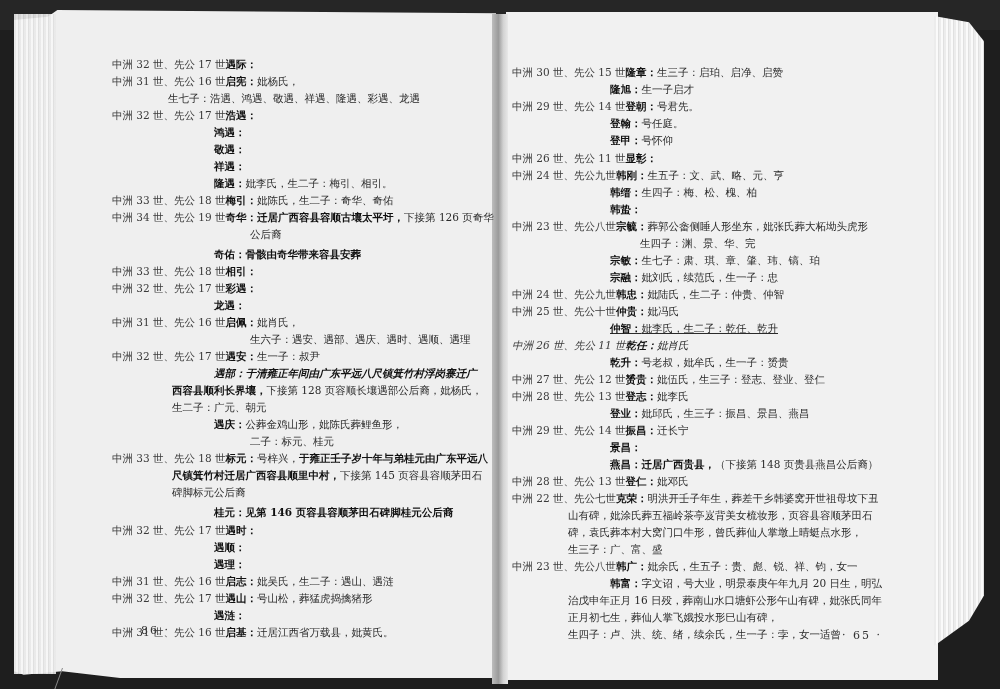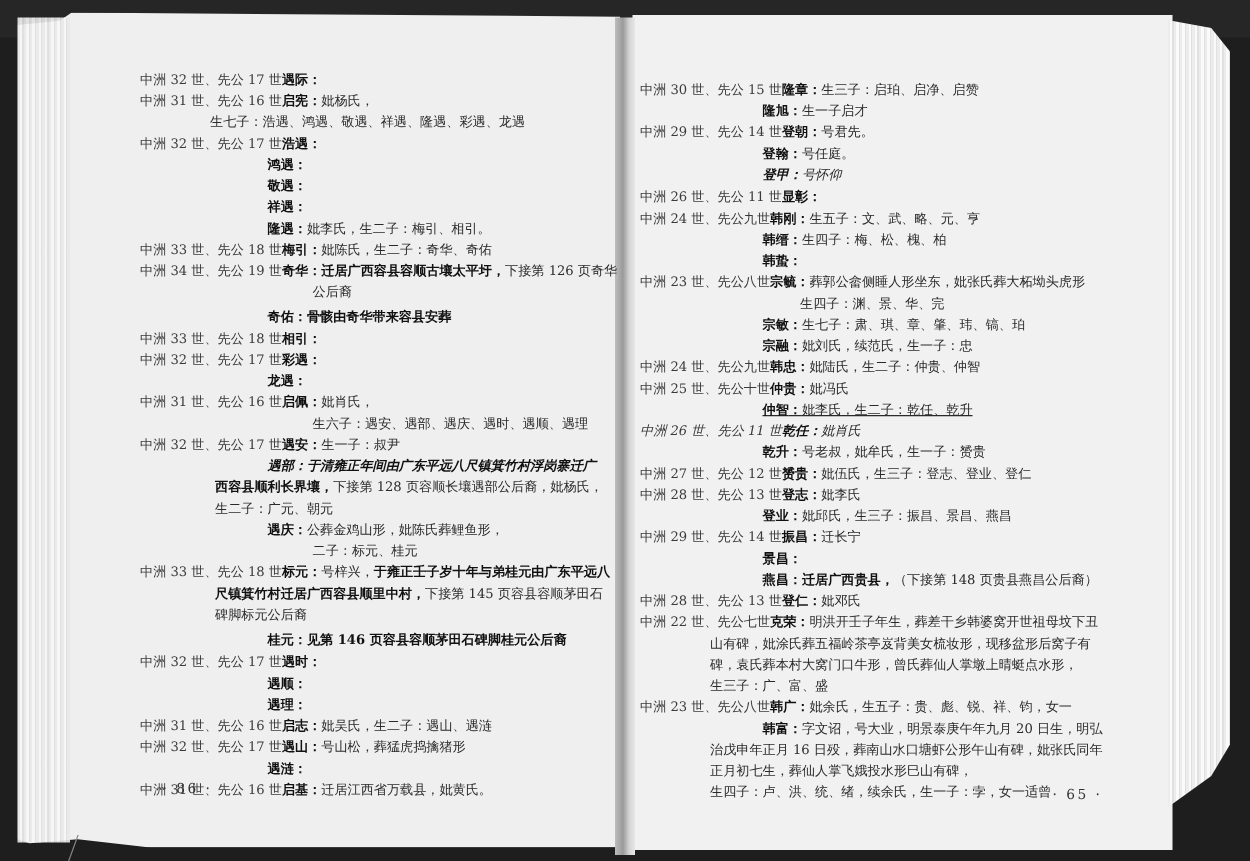--- a/index.html
+++ b/index.html
@@ -87,21 +87,21 @@
     <div class="line" style="left: 112px; top: 573px;"><span class="lbl">中洲 31 世、先公 16 世</span><span class="nm">启志</span><span class="nm">：</span><span>妣吴氏，生二子：遇山、遇涟</span></div>
     <div class="line" style="left: 112px; top: 590px;"><span class="lbl">中洲 32 世、先公 17 世</span><span class="nm">遇山</span><span class="nm">：</span><span>号山松，葬猛虎捣擒猪形</span></div>
     <div class="line" style="left: 214px; top: 607px; text-align: center;"><span class="nm">遇涟</span><span class="nm">：</span></div>
     <div class="line" style="left: 112px; top: 624px;"><span class="lbl">中洲 31 世、先公 16 世</span><span class="nm">启基</span><span class="nm">：</span><span>迁居江西省万载县，妣黄氏。</span></div>
   </div>
 <div class="text" id="right-text">
     <div class="line" style="left: 512px; top: 64px;"><span class="lbl">中洲 30 世、先公 15 世</span><span class="nm">隆章</span><span class="nm">：</span><span>生三子：启珀、启净、启赞</span></div>
     <div class="line" style="left: 610px; top: 81px;"><span class="nm">隆旭</span><span class="nm">：</span><span>生一子启才</span></div>
     <div class="line" style="left: 512px; top: 98px;"><span class="lbl">中洲 29 世、先公 14 世</span><span class="nm">登朝</span><span class="nm">：</span><span>号君先。</span></div>
     <div class="line" style="left: 610px; top: 115px;"><span class="nm">登翰</span><span class="nm">：</span><span>号任庭。</span></div>
-    <div class="line" style="left: 610px; top: 132px; font-style: italic;"><span class="nm">登甲</span><span class="nm">：</span><span>号怀仰</span></div>
+    <div class="line" style="left: 610px; top: 132px;"><span class="nm">登甲</span><span class="nm">：</span><span>号怀仰</span></div>
     <div class="line" style="left: 512px; top: 150px;"><span class="lbl">中洲 26 世、先公 11 世</span><span class="nm">显彰</span><span class="nm">：</span></div>
     <div class="line" style="left: 512px; top: 167px;"><span class="lbl">中洲 24 世、先公九世</span><span class="nm">韩刚</span><span class="nm">：</span><span>生五子：文、武、略、元、亨</span></div>
     <div class="line" style="left: 610px; top: 184px;"><span class="nm">韩缙</span><span class="nm">：</span><span>生四子：梅、松、槐、柏</span></div>
     <div class="line" style="left: 610px; top: 201px;"><span class="nm">韩蛰</span><span class="nm">：</span></div>
     <div class="line" style="left: 512px; top: 218px;"><span class="lbl">中洲 23 世、先公八世</span><span class="nm">宗毓</span><span class="nm">：</span><span>葬郭公畲侧睡人形坐东，妣张氏葬大柘坳头虎形</span></div>
     <div class="line" style="left: 640px; top: 235px;"><span>生四子：渊、景、华、完</span></div>
     <div class="line" style="left: 610px; top: 252px;"><span class="nm">宗敏</span><span class="nm">：</span><span>生七子：肃、琪、章、肇、玮、镐、珀</span></div>
     <div class="line" style="left: 610px; top: 269px;"><span class="nm">宗融</span><span class="nm">：</span><span>妣刘氏，续范氏，生一子：忠</span></div>
     <div class="line" style="left: 512px; top: 286px;"><span class="lbl">中洲 24 世、先公九世</span><span class="nm">韩忠</span><span class="nm">：</span><span>妣陆氏，生二子：仲贵、仲智</span></div>
     <div class="line" style="left: 512px; top: 303px;"><span class="lbl">中洲 25 世、先公十世</span><span class="nm">仲贵</span><span class="nm">：</span><span>妣冯氏</span></div>
@@ -109,21 +109,21 @@
     <div class="line" style="left: 512px; top: 337px; font-style: italic;"><span class="lbl">中洲 26 世、先公 11 世</span><span class="nm">乾任</span><span class="nm">：</span><span>妣肖氏</span></div>
     <div class="line" style="left: 610px; top: 354px;"><span class="nm">乾升</span><span class="nm">：</span><span>号老叔，妣牟氏，生一子：赟贵</span></div>
     <div class="line" style="left: 512px; top: 371px;"><span class="lbl">中洲 27 世、先公 12 世</span><span class="nm">赟贵</span><span class="nm">：</span><span>妣伍氏，生三子：登志、登业、登仁</span></div>
     <div class="line" style="left: 512px; top: 388px;"><span class="lbl">中洲 28 世、先公 13 世</span><span class="nm">登志</span><span class="nm">：</span><span>妣李氏</span></div>
     <div class="line" style="left: 610px; top: 405px;"><span class="nm">登业</span><span class="nm">：</span><span>妣邱氏，生三子：振昌、景昌、燕昌</span></div>
     <div class="line" style="left: 512px; top: 422px;"><span class="lbl">中洲 29 世、先公 14 世</span><span class="nm">振昌</span><span class="nm">：</span><span>迁长宁</span></div>
     <div class="line" style="left: 610px; top: 439px;"><span class="nm">景昌</span><span class="nm">：</span></div>
     <div class="line" style="left: 610px; top: 456px;"><span class="nm">燕昌</span><span class="nm">：</span><span class="b">迁居广西贵县，</span><span>（下接第 148 页贵县燕昌公后裔）</span></div>
     <div class="line" style="left: 512px; top: 473px;"><span class="lbl">中洲 28 世、先公 13 世</span><span class="nm">登仁</span><span class="nm">：</span><span>妣邓氏</span></div>
     <div class="line" style="left: 512px; top: 490px;"><span class="lbl">中洲 22 世、先公七世</span><span class="nm">克荣</span><span class="nm">：</span><span>明洪开壬子年生，葬差干乡韩婆窝开世祖母坟下丑</span></div>
-    <div class="line" style="left: 568px; top: 507px;"><span>山有碑，妣涂氏葬五福岭茶亭岌背美女梳妆形，现移盆形后窝子有</span></div>
+    <div class="line" style="left: 568px; top: 507px;"><span>山有碑，妣涂氏葬五福岭茶亭岌背美女梳妆形，页容县容顺茅田石</span></div>
     <div class="line" style="left: 568px; top: 524px;"><span>碑，袁氏葬本村大窝门口牛形，曾氏葬仙人掌墩上晴蜓点水形，</span></div>
     <div class="line" style="left: 568px; top: 541px;"><span>生三子：广、富、盛</span></div>
     <div class="line" style="left: 512px; top: 558px;"><span class="lbl">中洲 23 世、先公八世</span><span class="nm">韩广</span><span class="nm">：</span><span>妣余氏，生五子：贵、彪、锐、祥、钧，女一</span></div>
     <div class="line" style="left: 610px; top: 575px;"><span class="nm">韩富</span><span class="nm">：</span><span>字文诏，号大业，明景泰庚午年九月 20 日生，明弘</span></div>
     <div class="line" style="left: 568px; top: 592px;"><span>治戊申年正月 16 日殁，葬南山水口塘虾公形午山有碑，妣张氏同年</span></div>
     <div class="line" style="left: 568px; top: 609px;"><span>正月初七生，葬仙人掌飞娥投水形巳山有碑，</span></div>
     <div class="line" style="left: 568px; top: 626px;"><span>生四子：卢、洪、统、绪，续余氏，生一子：孛，女一适曾</span></div>
   </div>
 
 <div class="folio" style="left:130px;top:624px;">· 86 ·</div>

